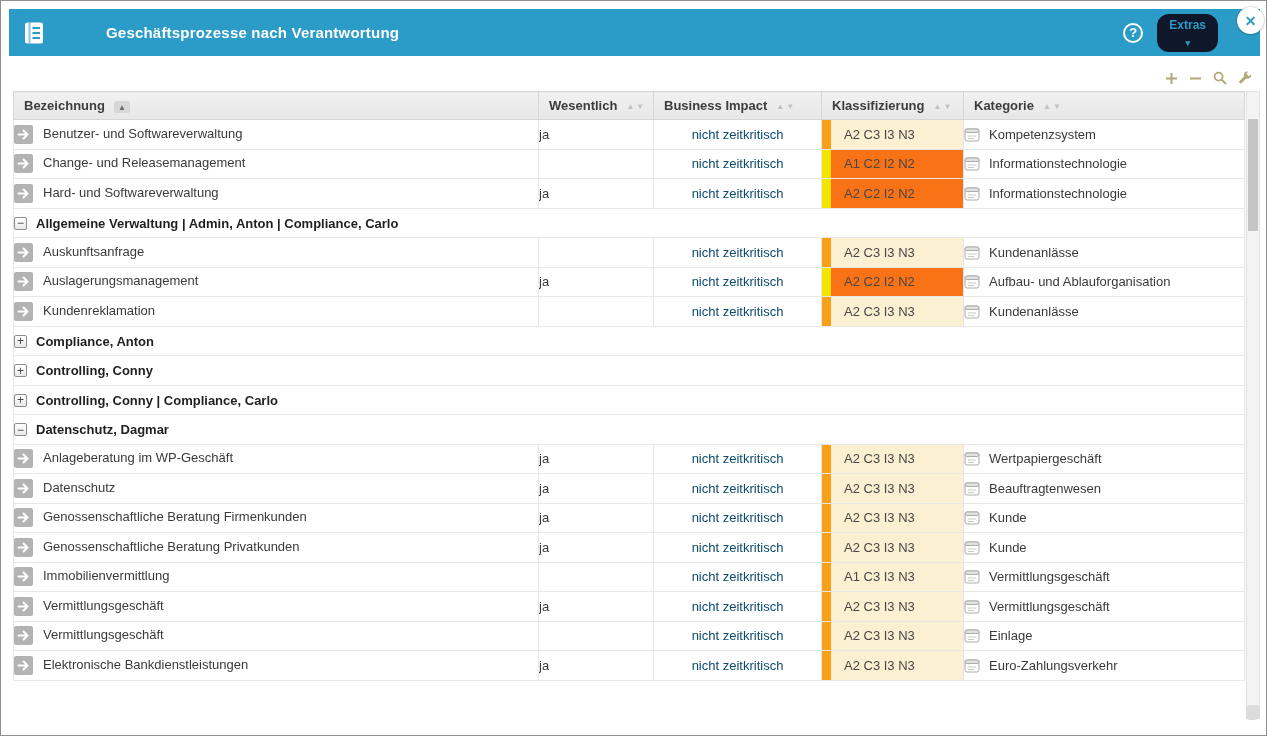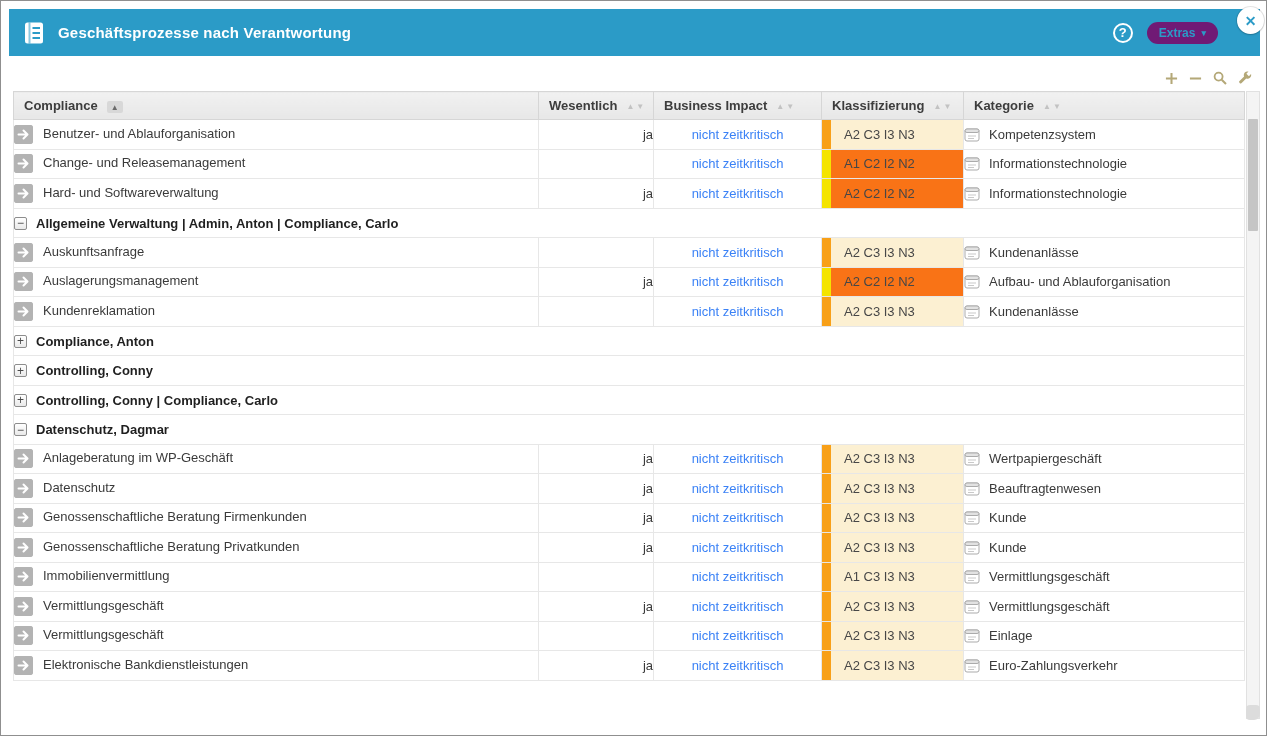--- a/index.html
+++ b/index.html
@@ -5,34 +5,34 @@
   html,body{margin:0;padding:0;}
   body{
     width:1267px;height:736px;position:relative;overflow:hidden;
     background:#ffffff;border:1px solid #8f8f8f;box-sizing:border-box;
     font-family:"Liberation Sans", sans-serif;
   }
   
   .titlebar{
     position:absolute;left:8px;top:8px;width:1251px;height:47px;
     background:#2b9bc7;display:flex;align-items:center;
-    padding:0 12px;box-sizing:border-box;
+    padding:0 12px;box-sizing:border-box;gap:48px;
   }
   .doc-icon{display:inline-flex;margin-right:11px;}
   .title{color:#fff;font-size:15px;font-weight:bold;letter-spacing:.2px;}
   .titlebar-right{margin-left:auto;display:flex;align-items:center;gap:14px;padding-right:30px;}
   .help-btn{
     width:20px;height:20px;border:2px solid #fff;border-radius:50%;
     color:#fff;font-size:13px;font-weight:bold;display:flex;align-items:center;justify-content:center;
     box-sizing:border-box;cursor:pointer;
   }
   .extras-btn{
-    background:#701a75;color:#2b9bc7;border:none;border-radius:12px;
+    background:#0f172a;color:#2b9bc7;border:none;border-radius:12px;
     font-family:inherit;font-size:12px;font-weight:bold;padding:4px 12px;
-    display:flex;align-items:center;gap:6px;cursor:pointer;
+    display:flex;align-items:center;gap:6px;cursor:pointer;flex-direction:column;
   }
   .extras-caret{font-size:9px;}
   .close-btn{
     position:absolute;top:6px;right:2px;width:27px;height:27px;border-radius:50%;
     background:#fff;color:#2b9bc7;font-size:14px;font-weight:bold;border:none;
     display:flex;align-items:center;justify-content:center;cursor:pointer;
     box-shadow:0 0 0 1px rgba(0,0,0,.10), 0 1px 2px rgba(0,0,0,.15);
     font-family:inherit;z-index:5;
   }
   
@@ -71,22 +71,22 @@
     align-items:center;justify-content:center;font-size:12px;line-height:1;color:#4a4a4a;
     background:linear-gradient(#ffffff,#e9e9e9);margin-right:9px;vertical-align:middle;
     cursor:pointer;box-sizing:border-box;font-weight:normal;
   }
   .group-label{font-weight:bold;color:#1f1f1f;vertical-align:middle;}
   td.name-cell{padding-left:26px;}
   .arrow-icon{
     display:inline-flex;width:19px;height:19px;border-radius:3px;background:#b3b3b3;
     align-items:center;justify-content:center;vertical-align:middle;margin-right:10px;cursor:pointer;
   }
-  td.wes-cell{text-align:right;color:#3a3a3a;}
-  td.impact-cell{text-align:center;color:#3b82f6;}
+  td.wes-cell{text-align:left;color:#3a3a3a;}
+  td.impact-cell{text-align:center;color:#0c4a6e;}
   td.klass-cell{padding:0;}
   .klass-wrap{display:flex;align-items:center;height:28.5px;}
   .klass-wrap .bar{width:9px;align-self:stretch;flex:0 0 9px;}
   .klass-orange{background:#fcf0d2;} .klass-orange .bar{background:#f8a018;}
   .klass-yellow{background:#f97316;} .klass-yellow .bar{background:#f4e400;}
   .klass-text{padding-left:13px;color:#474747;}
   td.kat-cell{padding-left:9px;}
   .kat-icon{display:inline-flex;vertical-align:middle;margin-right:9px;}
   .kat-text{vertical-align:middle;}
   
@@ -151,35 +151,35 @@
 <table class="grid">
   <colgroup>
     <col style="width:525px">
       <col style="width:115px">
       <col style="width:168px">
       <col style="width:142px">
       <col>
   </colgroup>
   <thead>
       <tr id="table-head-row">
-        <th><span>Compliance</span><span class="sort-active">▲</span></th>
+        <th><span>Bezeichnung</span><span class="sort-active">▲</span></th>
         <th><span>Wesentlich</span><span class="sort-pair">▲▼</span></th>
         <th><span>Business Impact</span><span class="sort-pair">▲▼</span></th>
         <th><span>Klassifizierung</span><span class="sort-pair">▲▼</span></th>
         <th><span>Kategorie</span><span class="sort-pair">▲▼</span></th>
       </tr>
     </thead>
   <tbody id="table-body">
       <tr>
         <td class="name-cell"><span class="arrow-icon">
             <svg width="19" height="19" viewBox="0 0 19 19">
               <rect width="19" height="19" rx="3" fill="#b3b3b3"></rect>
               <path d="M4.5 9.5h8.5M9.5 5.5l4 4-4 4" stroke="#fff" stroke-width="2" fill="none" stroke-linecap="round" stroke-linejoin="round"></path>
             </svg>
-          </span><span>Benutzer- und Ablauforganisation</span></td>
+          </span><span>Benutzer- und Softwareverwaltung</span></td>
         <td class="wes-cell">ja</td>
         <td class="impact-cell">nicht zeitkritisch</td>
         <td class="klass-cell">
           <div class="klass-wrap klass-orange">
             <span class="bar"></span>
             <span class="klass-text">A2 C3 I3 N3</span>
           </div>
         </td>
         <td class="kat-cell"><span class="kat-icon">
             <svg width="16" height="16" viewBox="0 0 16 16">

